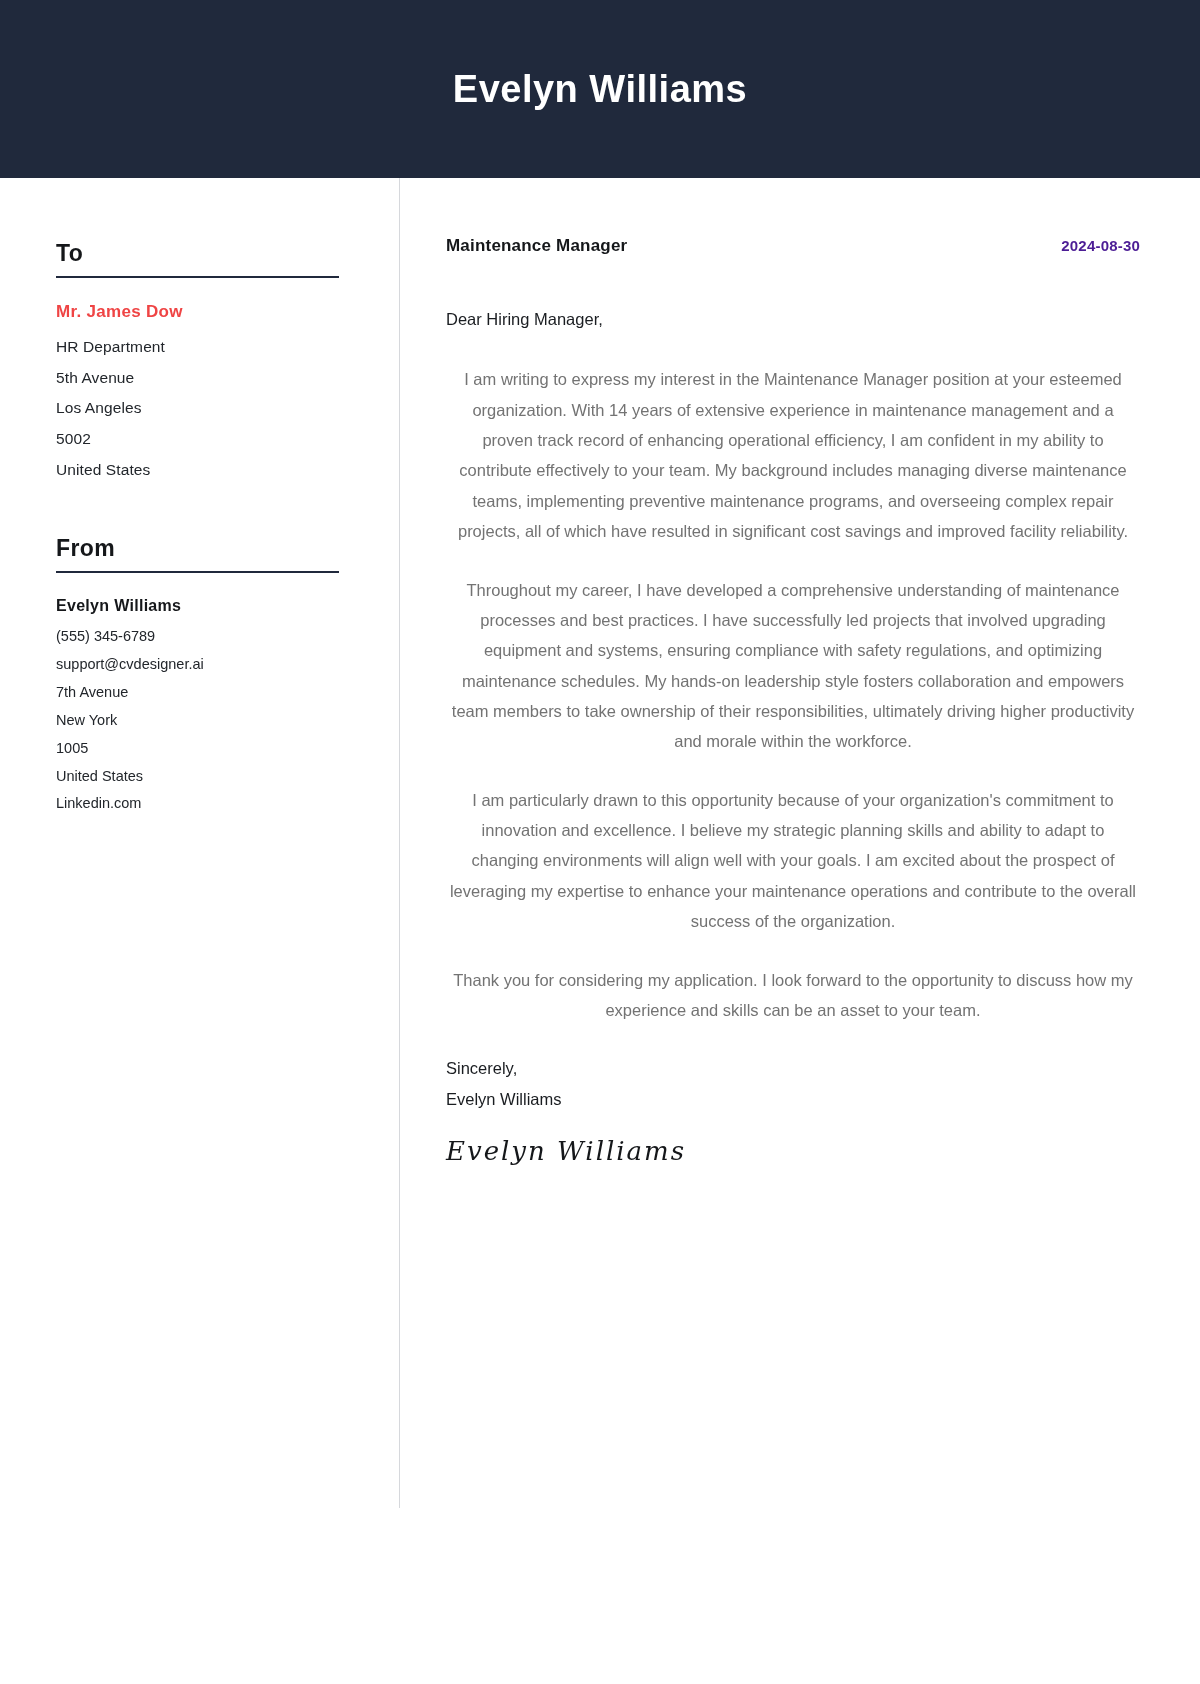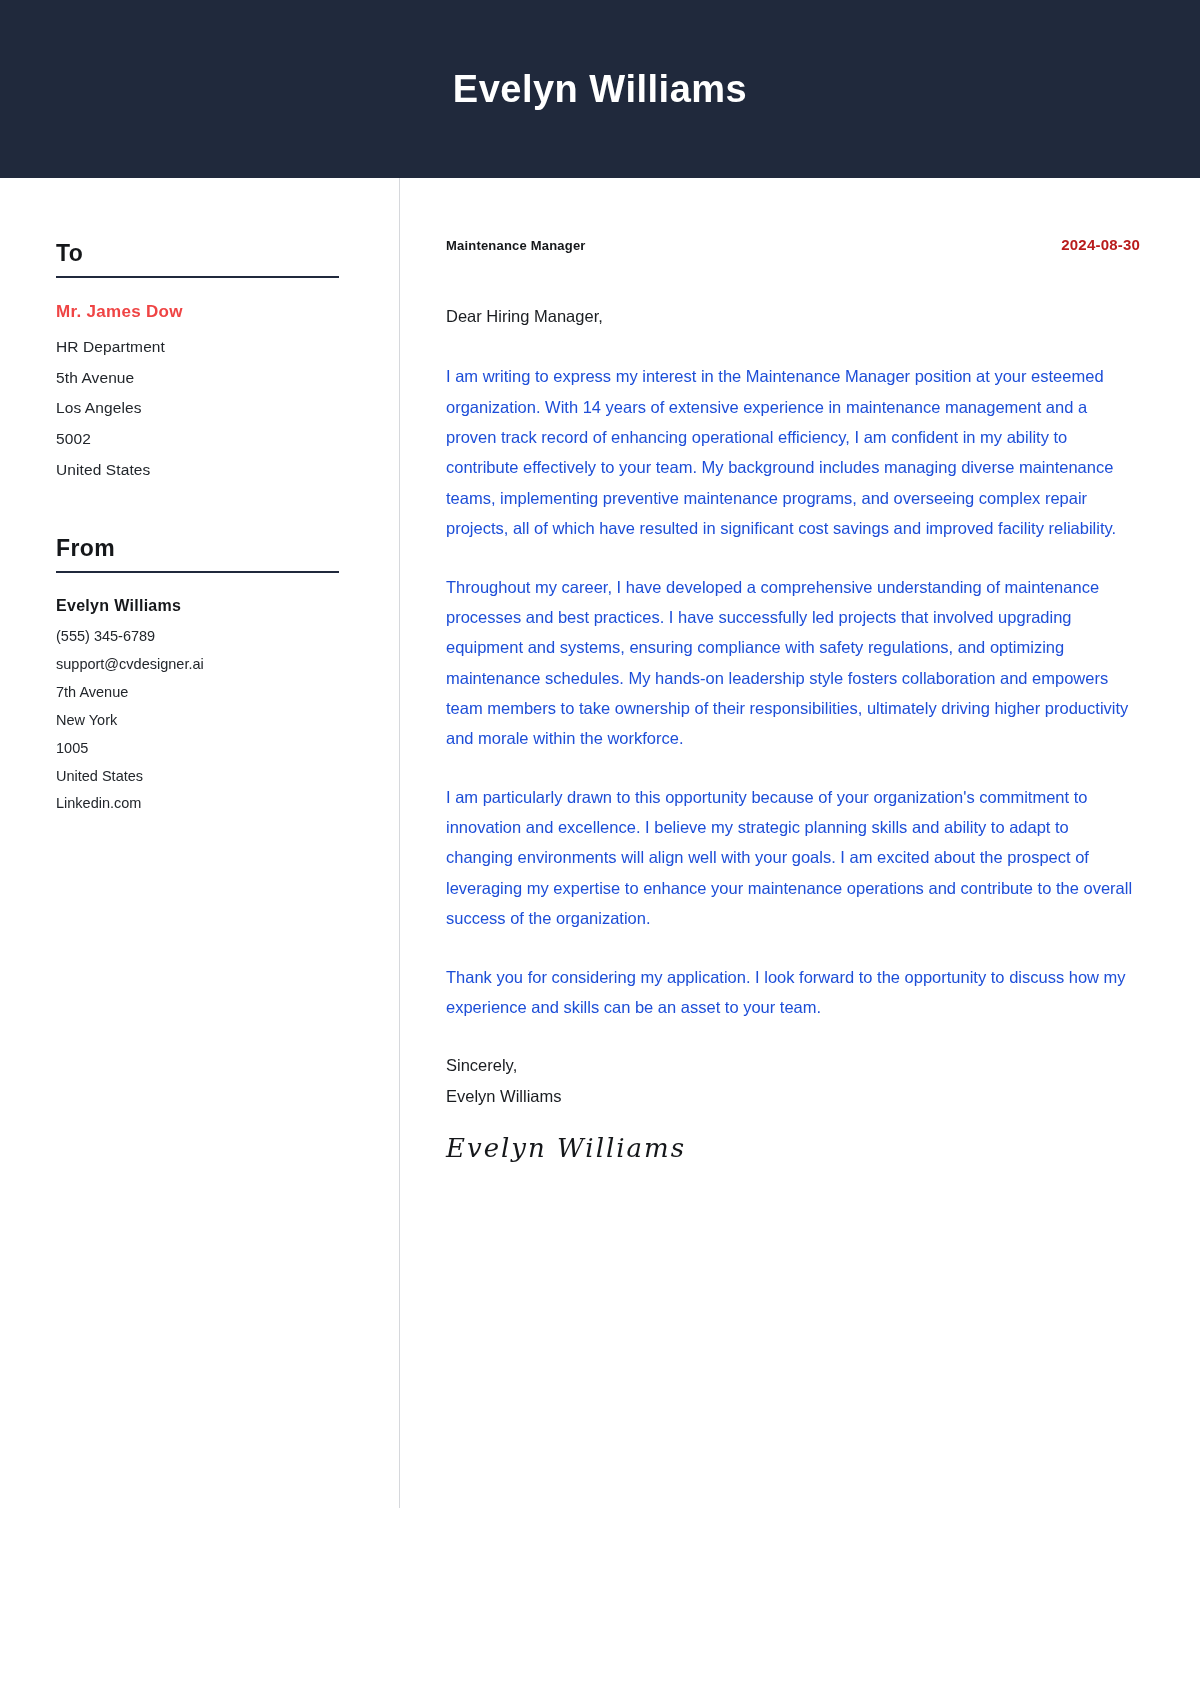--- a/index.html
+++ b/index.html
@@ -103,43 +103,43 @@
     box-sizing: border-box;
     padding: 58px 60px 0 46px;
   }
   .letter-top {
     display: flex;
     justify-content: space-between;
     align-items: baseline;
     margin-bottom: 50px;
   }
   .job-title {
-    font-size: 13px;
+    font-size: 17px;
     font-weight: bold;
     color: #15171a;
     letter-spacing: 0.2px;
   }
   .letter-date {
     font-size: 15px;
     font-weight: bold;
-    color: #b91c1c;
+    color: #4c1d95;
     letter-spacing: 0.2px;
   }
   .salutation {
     font-size: 16.5px;
     color: #1a1d21;
     margin-bottom: 32px;
     line-height: 1.6;
   }
   .para {
     font-size: 16.5px;
-    color: #1d4ed8;
+    color: #737373;
     line-height: 1.84;
     margin: 0 0 28px 0;
-    text-align: left;
+    text-align: center;
   }
   .closing-block {
   }
   .closing-line {
     font-size: 16.5px;
     color: #1a1d21;
     line-height: 1.84;
   }
   .signature {
     margin-top: 22px;

